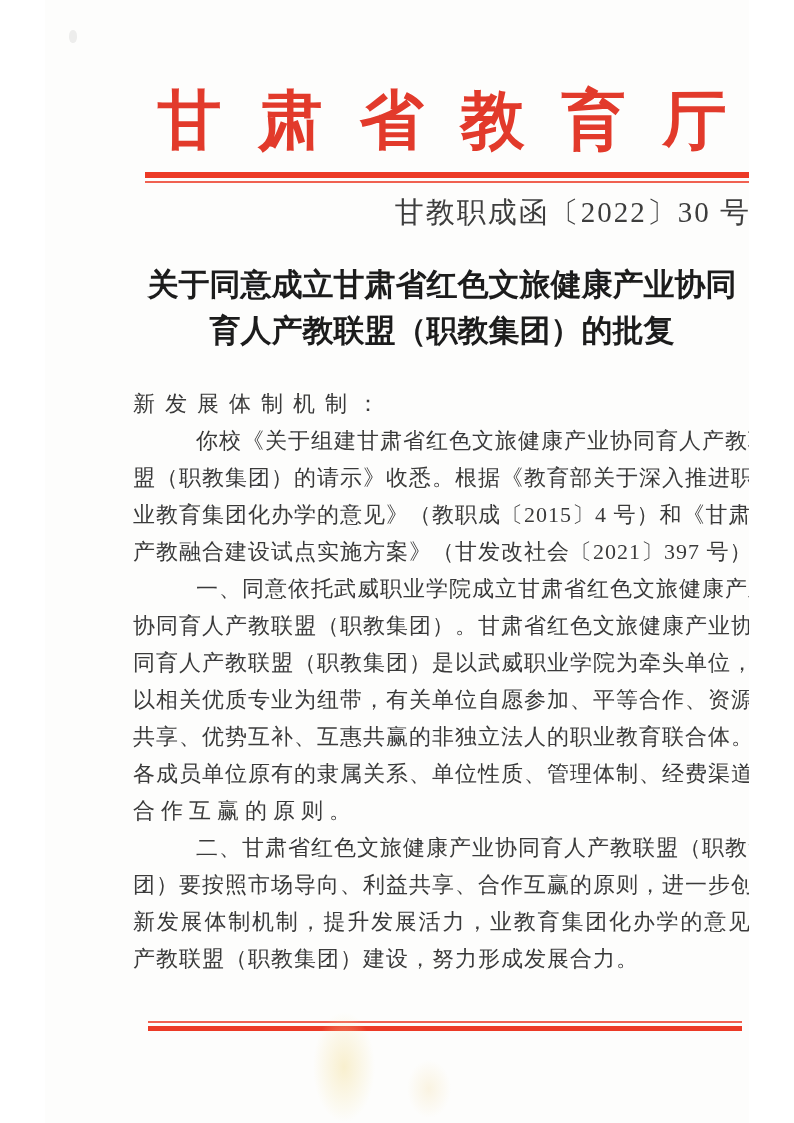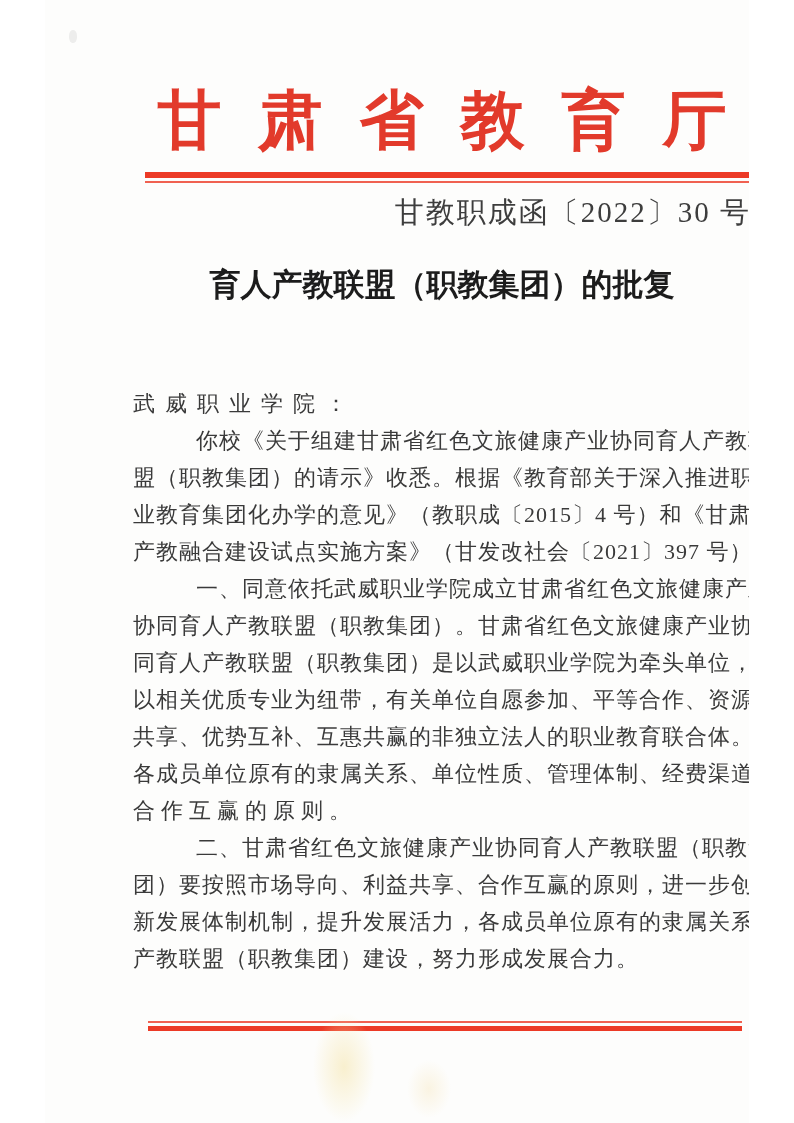--- a/index.html
+++ b/index.html
@@ -148,39 +148,40 @@
 
   <div class="rule-top">
     <div class="thick"></div>
     <div class="gap"></div>
     <div class="thin"></div>
   </div>
 
   <div class="doc-number">甘教职成函〔2022〕30 号</div>
 
   <div class="doc-title">
+    <div>关于同意成立甘肃省红色文旅健康产业协同</div>
     <div>育人产教联盟（职教集团）的批复</div>
   </div>
 
   <div class="body-block">
-    <div class="bl free sp10">武威职业学院：</div>
+    <div class="bl free sp10">新发展体制机制：</div>
     <div class="bl start">你校《关于组建甘肃省红色文旅健康产业协同育人产教联</div>
     <div class="bl">盟（职教集团）的请示》收悉。根据《教育部关于深入推进职</div>
     <div class="bl">业教育集团化办学的意见》（教职成〔2015〕4 号）和《甘肃省</div>
     <div class="bl">产教融合建设试点实施方案》（甘发改社会〔2021〕397 号），</div>
     <div class="bl start">一、同意依托武威职业学院成立甘肃省红色文旅健康产业</div>
     <div class="bl">协同育人产教联盟（职教集团）。甘肃省红色文旅健康产业协</div>
     <div class="bl">同育人产教联盟（职教集团）是以武威职业学院为牵头单位，</div>
     <div class="bl">以相关优质专业为纽带，有关单位自愿参加、平等合作、资源</div>
     <div class="bl">共享、优势互补、互惠共赢的非独立法人的职业教育联合体。</div>
     <div class="bl">各成员单位原有的隶属关系、单位性质、管理体制、经费渠道、</div>
     <div class="bl free sp6">合作互赢的原则。</div>
     <div class="bl start">二、甘肃省红色文旅健康产业协同育人产教联盟（职教集</div>
     <div class="bl">团）要按照市场导向、利益共享、合作互赢的原则，进一步创</div>
-    <div class="bl">新发展体制机制，提升发展活力，各成员单位原有的隶属关系</div>
+    <div class="bl">新发展体制机制，提升发展活力，业教育集团化办学的意见</div>
     <div class="bl free">产教联盟（职教集团）建设，努力形成发展合力。</div>
   </div>
 
   <div class="rule-bottom">
     <div class="thin"></div>
     <div class="gap"></div>
     <div class="thick"></div>
   </div>
 
   <div class="artifact smudge-yellow"></div>

